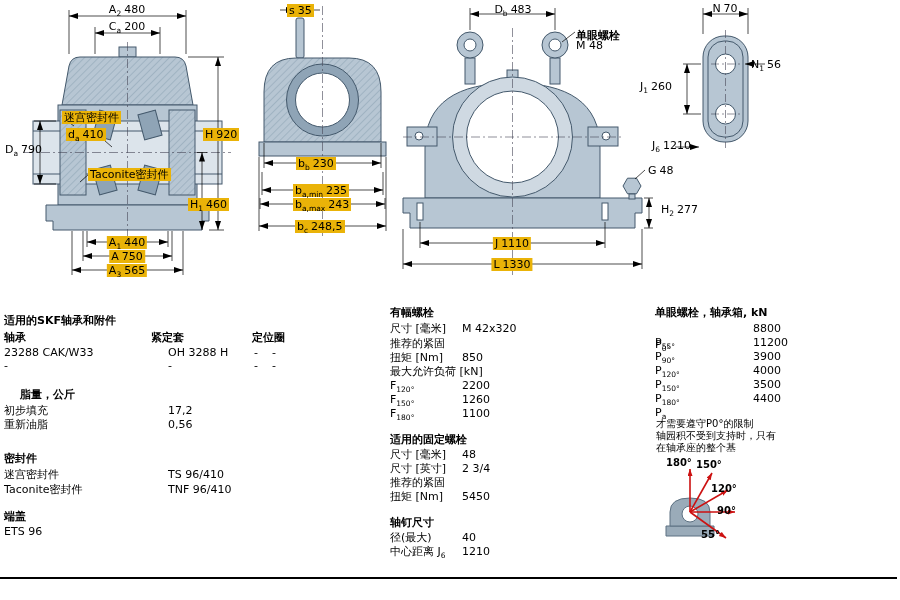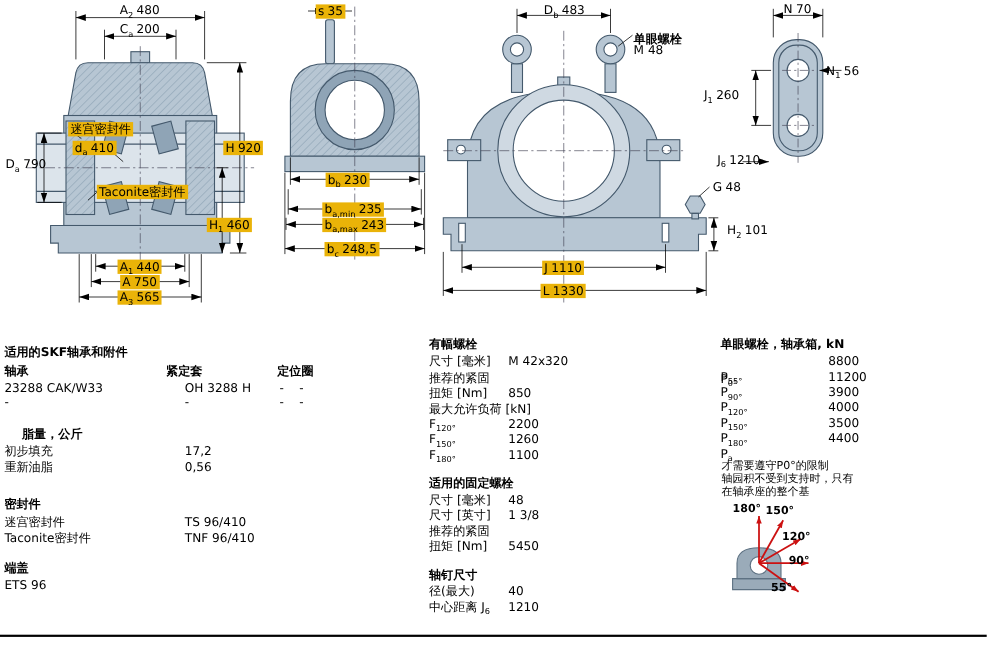--- a/index.html
+++ b/index.html
@@ -195,21 +195,21 @@
 <div class="abs dim bg" style="left:287px;top:4px"><span>s</span><sub></sub><span class="v">35</span></div>
 <div class="abs dim bg" style="left:296px;top:157px"><span>b</span><sub>b</sub><span class="v">230</span></div>
 <div class="abs dim bg" style="left:293px;top:184px"><span>b</span><sub>a,min</sub><span class="v">235</span></div>
 <div class="abs dim bg" style="left:293px;top:198px"><span>b</span><sub>a,max</sub><span class="v">243</span></div>
 <div class="abs dim bg" style="left:295px;top:220px"><span>b</span><sub>c</sub><span class="v">248,5</span></div>
 
 <div class="abs dim c" style="left:513px;top:3px"><span>D</span><sub>b</sub><span class="v">483</span></div>
 <div class="abs b" style="left:576px;top:29px">单眼螺栓</div>
 <div class="abs" style="left:576px;top:39px">M 48</div>
 <div class="abs dim" style="left:648px;top:164px"><span>G</span><sub></sub><span class="v">48</span></div>
-<div class="abs dim" style="left:661px;top:203px"><span>H</span><sub>2</sub><span class="v">101</span></div>
+<div class="abs dim" style="left:661px;top:203px"><span>H</span><sub>2</sub><span class="v">277</span></div>
 <div class="abs dim c bg" style="left:512px;top:237px"><span>J</span><sub></sub><span class="v">1110</span></div>
 <div class="abs dim c bg" style="left:512px;top:258px"><span>L</span><sub></sub><span class="v">1330</span></div>
 
 <div class="abs dim c" style="left:725px;top:2px"><span>N</span><sub></sub><span class="v">70</span></div>
 <div class="abs dim" style="left:751px;top:58px"><span>N</span><sub>1</sub><span class="v">56</span></div>
 <div class="abs dim" style="left:640px;top:80px"><span>J</span><sub>1</sub><span class="v">260</span></div>
 <div class="abs dim" style="left:652px;top:139px"><span>J</span><sub>6</sub><span class="v">1210</span></div>
 
 <div class="abs b" style="left:4px;top:314px">适用的SKF轴承和附件</div>
 <div class="abs b" style="left:4px;top:331px">轴承</div>
@@ -250,21 +250,21 @@
 <div class="abs" style="left:462px;top:379px">2200</div>
 <div class="abs dim" style="left:390px;top:393px"><span>F</span><sub>150°</sub></div>
 <div class="abs" style="left:462px;top:393px">1260</div>
 <div class="abs dim" style="left:390px;top:407px"><span>F</span><sub>180°</sub></div>
 <div class="abs" style="left:462px;top:407px">1100</div>
 
 <div class="abs b" style="left:390px;top:433px">适用的固定螺栓</div>
 <div class="abs" style="left:390px;top:448px">尺寸 [毫米]</div>
 <div class="abs" style="left:462px;top:448px">48</div>
 <div class="abs" style="left:390px;top:462px">尺寸 [英寸]</div>
-<div class="abs" style="left:462px;top:462px">1 3/8</div>
+<div class="abs" style="left:462px;top:462px">2 3/4</div>
 <div class="abs" style="left:390px;top:476px">推荐的紧固</div>
 <div class="abs" style="left:390px;top:490px">扭矩 [Nm]</div>
 <div class="abs" style="left:462px;top:490px">5450</div>
 
 <div class="abs b" style="left:390px;top:516px">轴钉尺寸</div>
 <div class="abs" style="left:390px;top:531px">径(最大)</div>
 <div class="abs" style="left:462px;top:531px">40</div>
 <div class="abs dim" style="left:390px;top:545px"><span>中心距离 J</span><sub>6</sub></div>
 <div class="abs" style="left:462px;top:545px">1210</div>
 

